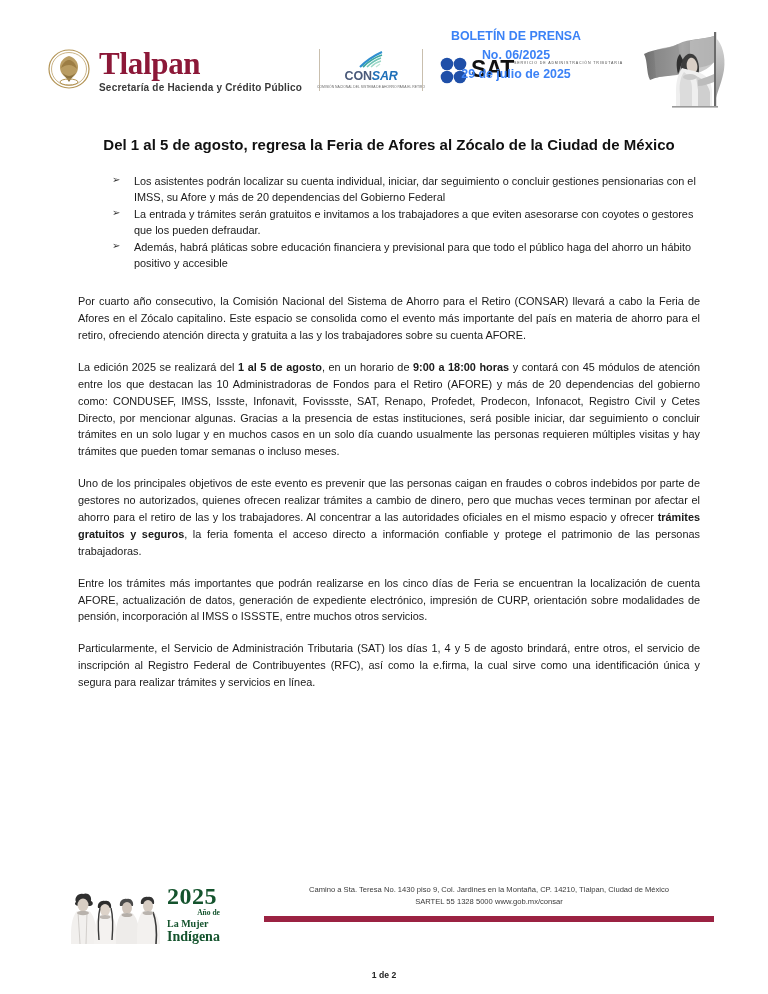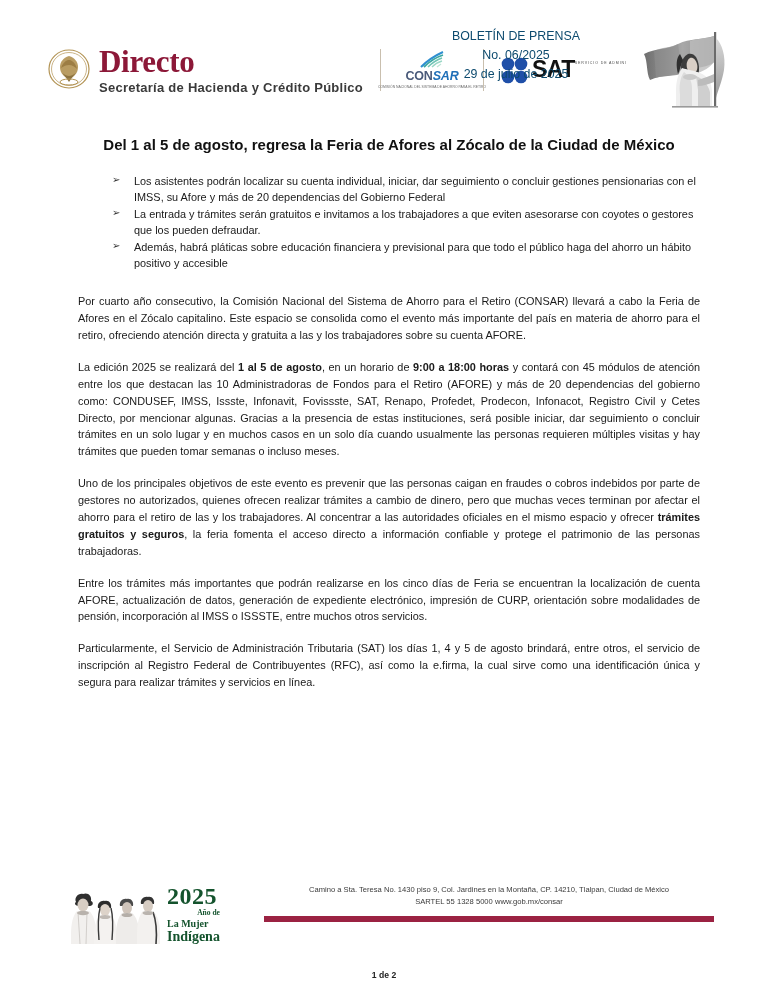--- a/index.html
+++ b/index.html
@@ -50,21 +50,21 @@
   }
   .hacienda-word {
     font-family: "Liberation Serif", serif;
     font-size: 31px;
     font-weight: 700;
     color: #8c1838;
     line-height: 1;
     letter-spacing: -0.3px;
   }
   .hacienda-sub {
-    font-size: 13px;
+    font-size: 10px;
     font-weight: 700;
     color: #3a3a3a;
     letter-spacing: 0.02em;
     margin-top: 3px;
     white-space: nowrap;
   }
   .logo-divider {
     width: 1px;
     height: 42px;
     background: #c9bfae;
@@ -117,23 +117,23 @@
     white-space: nowrap;
   }
 
   .bulletin {
     position: absolute;
     left: 400px;
     top: 27px;
     width: 232px;
     text-align: center;
     font-size: 12.4px;
-    font-weight: 400;
+    font-weight: 700;
     line-height: 1.52;
-    color: #0c4a6e;
+    color: #3b82f6;
   }
 
   .flag-art {
     position: absolute;
     right: 22px;
     top: 28px;
     width: 120px;
     height: 86px;
   }
 
@@ -272,21 +272,21 @@
       <svg class="emblem" viewBox="0 0 44 42">
         <ellipse cx="21" cy="20" rx="20" ry="19" fill="none" stroke="#b39455" stroke-width="1.2"></ellipse>
         <ellipse cx="21" cy="20" rx="17.5" ry="16.5" fill="none" stroke="#b39455" stroke-width="0.7"></ellipse>
         <path d="M21 7 C15 9 12 13 12 18 C12 24 16 28 21 30 C26 28 30 24 30 18 C30 13 27 9 21 7 Z" fill="#b39455" opacity="0.92"></path>
         <path d="M20 11 C17 12 14 15 13 19 C16 17 18 16 21 16 C24 16 27 18 29 20 C28 15 25 12 22 11 Z" fill="#9c7d44"></path>
         <path d="M14 24 C17 27 19 30 21 33 C23 30 25 27 28 24 C25 26 23 27 21 27 C19 27 17 26 14 24 Z" fill="#8d7340"></path>
         <ellipse cx="21" cy="33" rx="9" ry="3" fill="none" stroke="#b39455" stroke-width="1"></ellipse>
       </svg>
 
       <div class="hacienda-block">
-        <div class="hacienda-word">Directo</div>
+        <div class="hacienda-word">Tlalpan</div>
         <div class="hacienda-sub">Secretaría de Hacienda y Crédito Público</div>
       </div>
 
       <div class="logo-divider"></div>
 
       <div class="consar-block">
         <svg class="consar-swoosh" viewBox="0 0 28 18">
           <path d="M3 16 C8 11 14 6 25 1" stroke="#2f8fd0" stroke-width="2" fill="none"></path>
           <path d="M6 16 C11 11 16 7 25 4" stroke="#3aa7a0" stroke-width="1.8" fill="none"></path>
           <path d="M10 16 C14 12 18 9 24 7" stroke="#6fc3b4" stroke-width="1.6" fill="none"></path>

